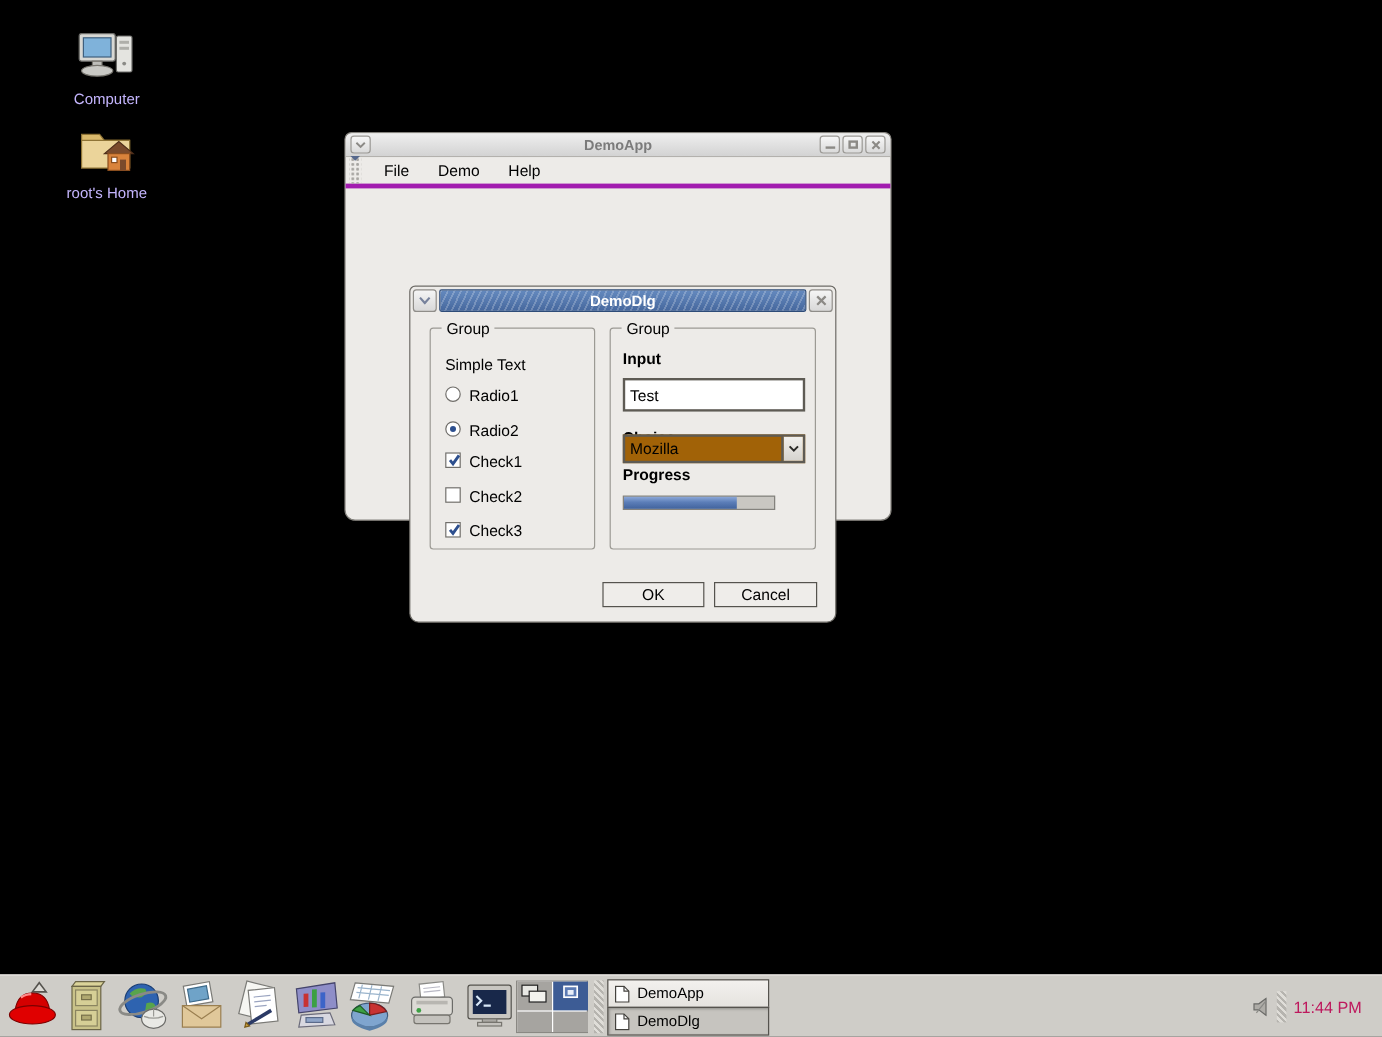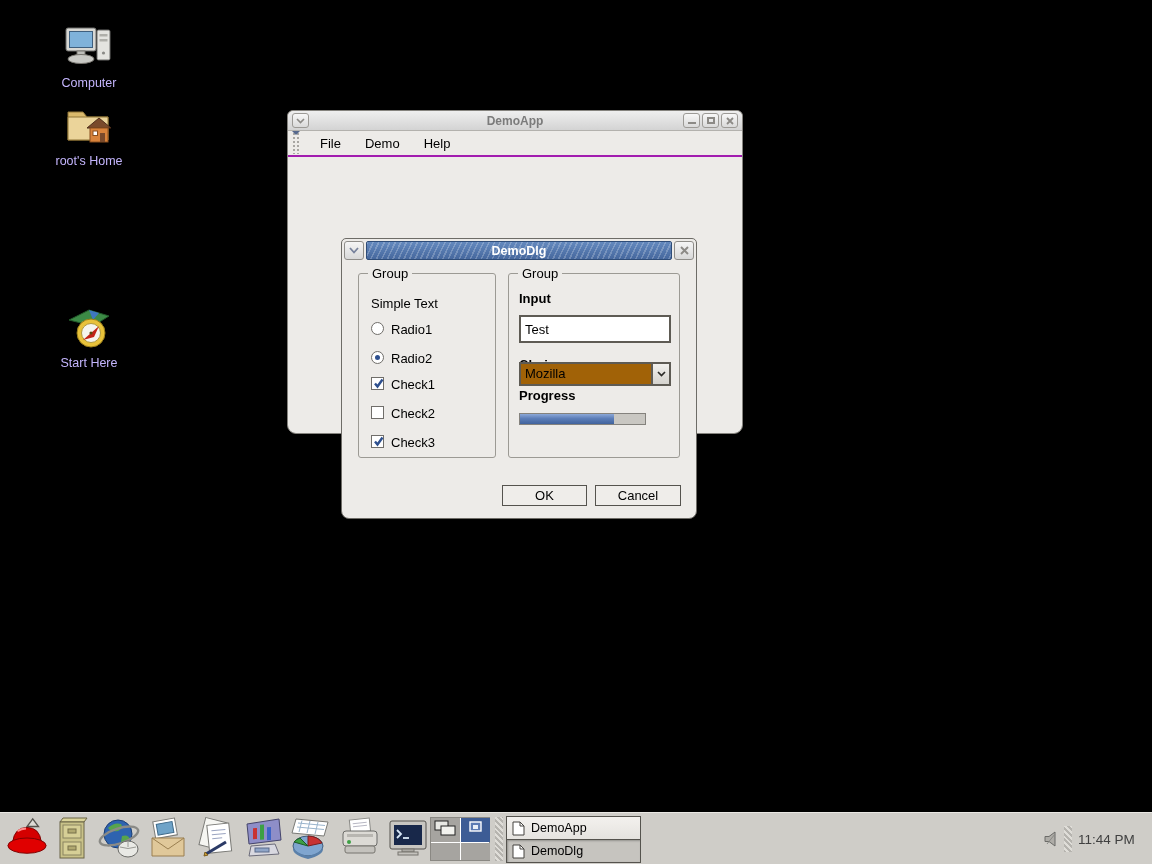--- a/index.html
+++ b/index.html
@@ -27,21 +27,21 @@
     font-size:12px; color:#7B7B7B; pointer-events:none; }
   .tb-btn { width:17px; height:15px; border:1px solid #9C9A96; border-radius:3px;
     background:linear-gradient(#F7F7F7,#DADADA); display:flex; align-items:center;
     justify-content:center; }
   #demoapp .tb-left { margin-left:4px; }
   #demoapp .tb-right { position:absolute; right:4px; top:2px; display:flex; gap:2px; }
   .glyph-min { width:8px; height:2px; background:#8C8A86; margin-top:5px; }
   .glyph-max { width:8px; height:7px; border:2px solid #8C8A86; }
 
   #demoapp .menubar { height:26px; display:flex; align-items:center; padding-left:3px;
-    border-bottom:2px solid #a21caf; }
+    border-bottom:4px solid #a21caf; }
   .mb-handle { width:10px; height:22px; margin-right:7px; position:relative;
     background-image:radial-gradient(circle at 2px 2px, #A8A6A2 1px, transparent 1.4px);
     background-size:4px 4px; background-position:1px 4px; }
   .mb-handle::before { content:''; position:absolute; top:-1px; left:1px;
     border-left:4px solid transparent; border-right:4px solid transparent;
     border-top:4px solid #56688C; }
   .menu-item { padding:3px 12px; font-size:13px; }
 
   
   #demodlg { left:341px; top:238px; width:356px; height:281px; border:1px solid #6E6C67;
@@ -110,21 +110,21 @@
   #handle-winlist { left:495px; top:4px; height:44px; }
   #handle-clock { left:1064px; top:13px; height:26px; }
   .wl-item { position:absolute; left:506px; width:135px; height:24px; display:flex;
     align-items:center; gap:6px; padding-left:5px; font-size:12.5px;
     border:1px solid #55534E; }
   #wl-demoapp { top:3px; background:linear-gradient(#F3F1EE,#E5E3DF); }
   #wl-demodlg { top:26px; }
   .wl-item.active { background:#C6C4BF; box-shadow:inset 1px 1px 2px rgba(0,0,0,0.25); }
   #speaker { position:absolute; left:1043px; top:18px; }
   #clock { position:absolute; left:1078px; top:0; height:52px; display:flex;
-    align-items:center; font-size:13.5px; color:#404040; }
+    align-items:center; font-size:13.5px; color:#be185d; }
 </style>
 </head>
 <body>
 
 <div id="desktop">
 
   <div class="desk-icon" id="dicon-computer">
     <span class="dicon">
       <svg width="52" height="48" viewBox="0 0 52 48">
         <rect x="3" y="6" width="30" height="23" rx="2" fill="#D8D8D4" stroke="#6B6B68"></rect>
@@ -148,33 +148,20 @@
         <polygon points="24,26 36,16 48,26" fill="#7A4A2B" stroke="#4F2F1A"></polygon>
         <rect x="27" y="26" width="18" height="14" fill="#D9833B" stroke="#8A4E1E"></rect>
         <rect x="37" y="31" width="5" height="9" fill="#7A4A2B"></rect>
         <rect x="30" y="29" width="4.5" height="4.5" fill="#FFF" stroke="#8A4E1E"></rect>
       </svg>
     </span>
     <span class="dicon-label">root's Home</span>
   </div>
 
 
-  <div class="desk-icon" id="dicon-start">
-    <span class="dicon">
-      <svg width="52" height="46" viewBox="0 0 52 46">
-        <polygon points="6,16 26,6 46,12 30,22" fill="#3C8A46" stroke="#225A2A"></polygon>
-        <polygon points="26,6 36,9 30,16" fill="#3E78C0"></polygon>
-        <circle cx="28" cy="29" r="14" fill="#E8C23A" stroke="#9A7D18"></circle>
-        <circle cx="28" cy="29" r="9.5" fill="#F5F5EE" stroke="#B09A40"></circle>
-        <polygon points="20,36 36,22 31,33" fill="#C22418"></polygon>
-        <circle cx="28" cy="29" r="1.6" fill="#5A4A10"></circle>
-      </svg>
-    </span>
-    <span class="dicon-label">Start Here</span>
-  </div>
 
   <div class="window" id="demoapp">
     <div class="titlebar">
       <span class="tb-btn tb-left">
         <svg width="9" height="6" viewBox="0 0 9 6">
             <polyline points="1,1 4.5,4.5 8,1" fill="none" stroke="#8C8A86" stroke-width="1.6"></polyline>
           </svg>
       </span>
       <span class="tb-title">DemoApp</span>
       <span class="tb-right">

